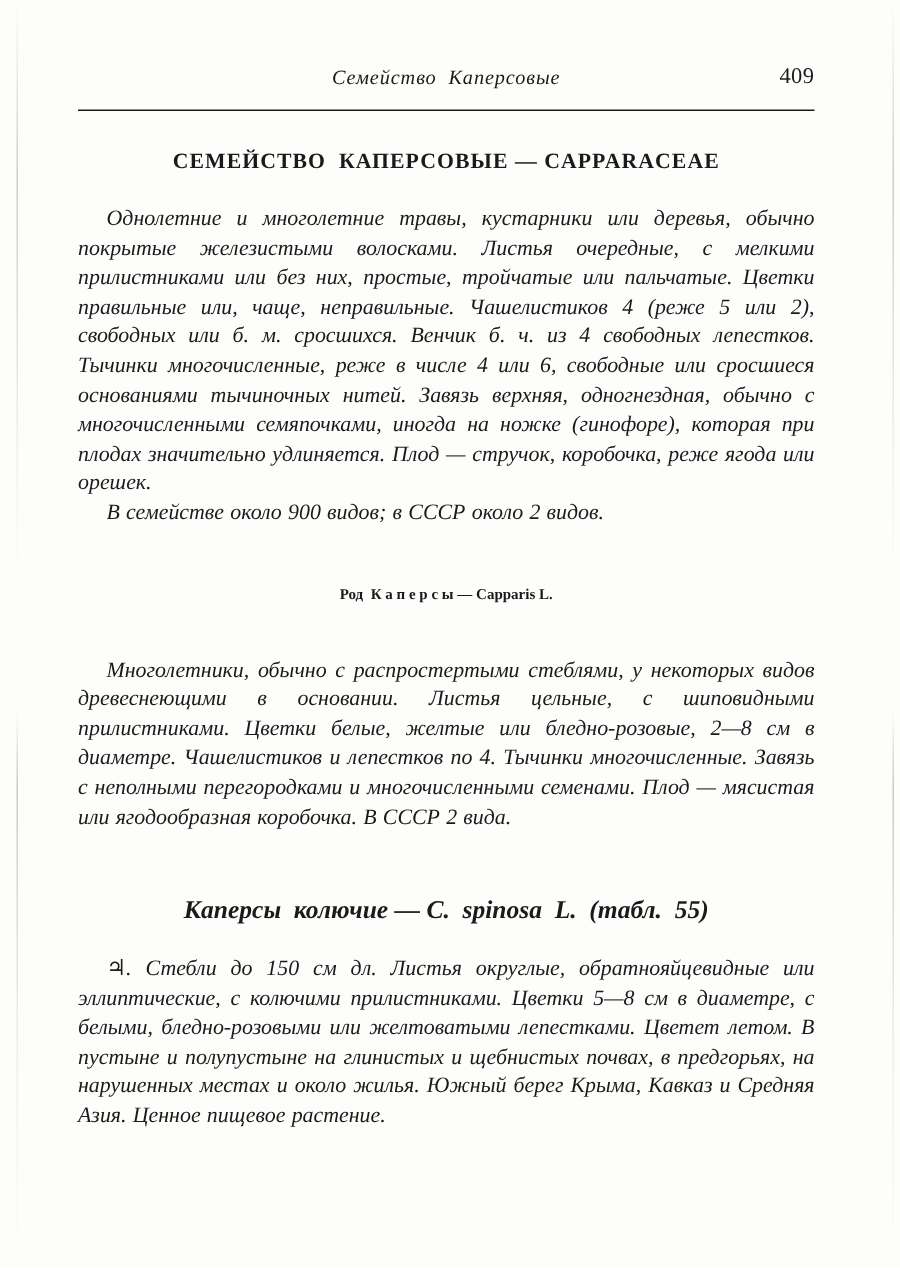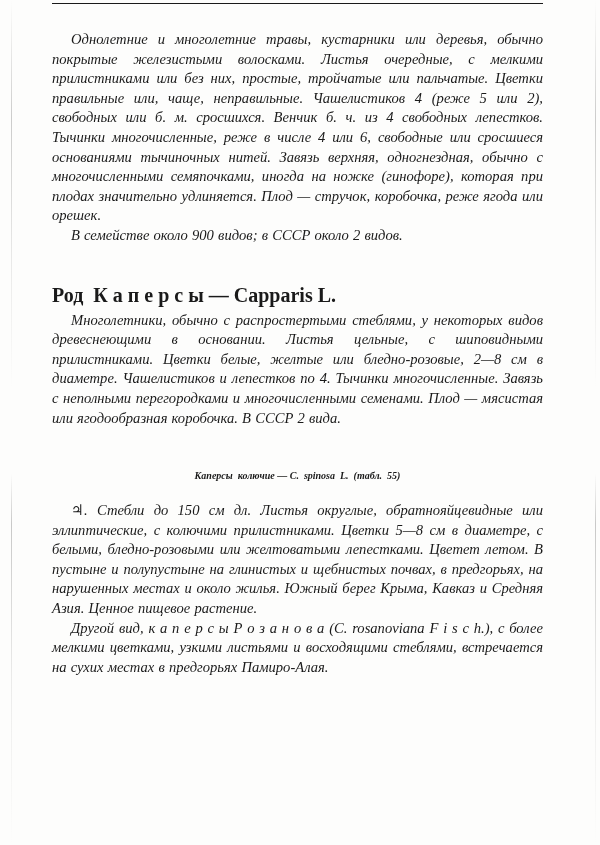--- a/index.html
+++ b/index.html
@@ -80,31 +80,32 @@
   
   .fam-title {
     text-align: center;
     font-weight: bold;
     font-size: 14.5px;
     letter-spacing: 0.7px;
     margin-bottom: 20px;
     white-space: pre;
   }
   .genus-title {
+    text-align: center;
     font-weight: bold;
-    font-size: 20px;
+    font-size: 10px;
     margin-top: 38px;
-    margin-bottom: 4px;
+    margin-bottom: 36px;
     white-space: pre;
   }
   .species-title {
     text-align: center;
     font-weight: bold;
     font-style: italic;
-    font-size: 10px;
+    font-size: 17px;
     margin-top: 42px;
     margin-bottom: 20px;
     white-space: pre;
   }
 
   
   p.body {
     margin: 0;
     text-align: justify;
     text-align-last: left;
@@ -120,34 +121,38 @@
 </head>
 <body>
 
 <div class="page">
 
   <div class="scan-edge-left"></div>
   <div class="scan-edge-right"></div>
 
   <div class="content">
 
+    <div class="runhead">
+      <div class="runhead-title">Семейство  Каперсовые</div>
+      <div class="runhead-folio">409</div>
+    </div>
 
     <div class="rule"></div>
 
+    <div class="fam-title">СЕМЕЙСТВО  КАПЕРСОВЫЕ — CAPPARACEAE</div>
 
     <p class="body">Однолетние и многолетние травы, кустарники или деревья, обычно покрытые железистыми волосками. Листья очередные, с мелкими прилистниками или без них, простые, тройчатые или пальчатые. Цветки правильные или, чаще, неправильные. Чашелистиков 4 (реже 5 или 2), свободных или б. м. сросшихся. Венчик б. ч. из 4 свободных лепестков. Тычинки многочисленные, реже в числе 4 или 6, свободные или сросшиеся основаниями тычиночных нитей. Завязь верхняя, одногнездная, обычно с многочисленными семяпочками, иногда на ножке (гинофоре), которая при плодах значительно удлиняется. Плод — стручок, коробочка, реже ягода или орешек.</p>
 
     <p class="body tight">В семействе около 900 видов; в СССР около 2 видов.</p>
 
     <div class="genus-title">Род  К а п е р с ы — Capparis L.</div>
 
     <p class="body">Многолетники, обычно с распростертыми стеблями, у некоторых видов древеснеющими в основании. Листья цельные, с шиповидными прилистниками. Цветки белые, желтые или бледно-розовые, 2—8 см в диаметре. Чашелистиков и лепестков по 4. Тычинки многочисленные. Завязь с неполными перегородками и многочисленными семенами. Плод — мясистая или ягодообразная коробочка. В СССР 2 вида.</p>
 
     <div class="species-title">Каперсы  колючие — C.  spinosa  L.  (табл.  55)</div>
 
     <p class="body">
       <span>♃. </span><span>Стебли до 150 см дл. Листья округлые, обратнояйцевидные или эллиптические, с колючими прилистниками. Цветки 5—8 см в диаметре, с белыми, бледно-розовыми или желтоватыми лепестками. Цветет летом. В пустыне и полупустыне на глинистых и щебнистых почвах, в предгорьях, на нарушенных местах и около жилья. Южный берег Крыма, Кавказ и Средняя Азия. Ценное пищевое растение.</span>
     </p>
 
-    <p class="body tight">Другой вид, к а п е р с ы  Р о з а н о в а (C. rosanoviana F i s c h.), с более мелкими цветками, узкими листьями и восходящими стеблями, встречается на сухих местах в предгорьях Памиро-Алая.</p>
 
   </div>
 </div>
 
 </body></html>

